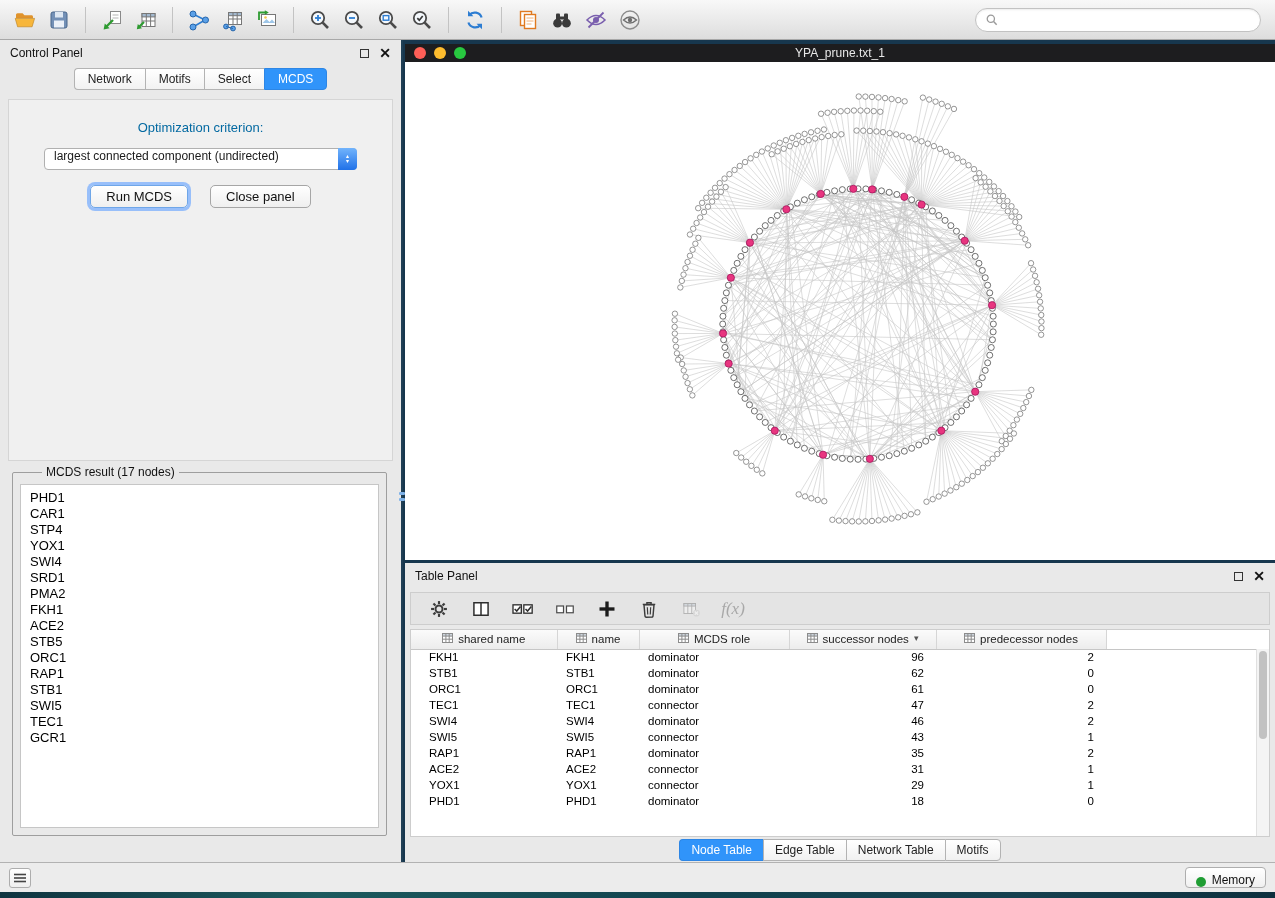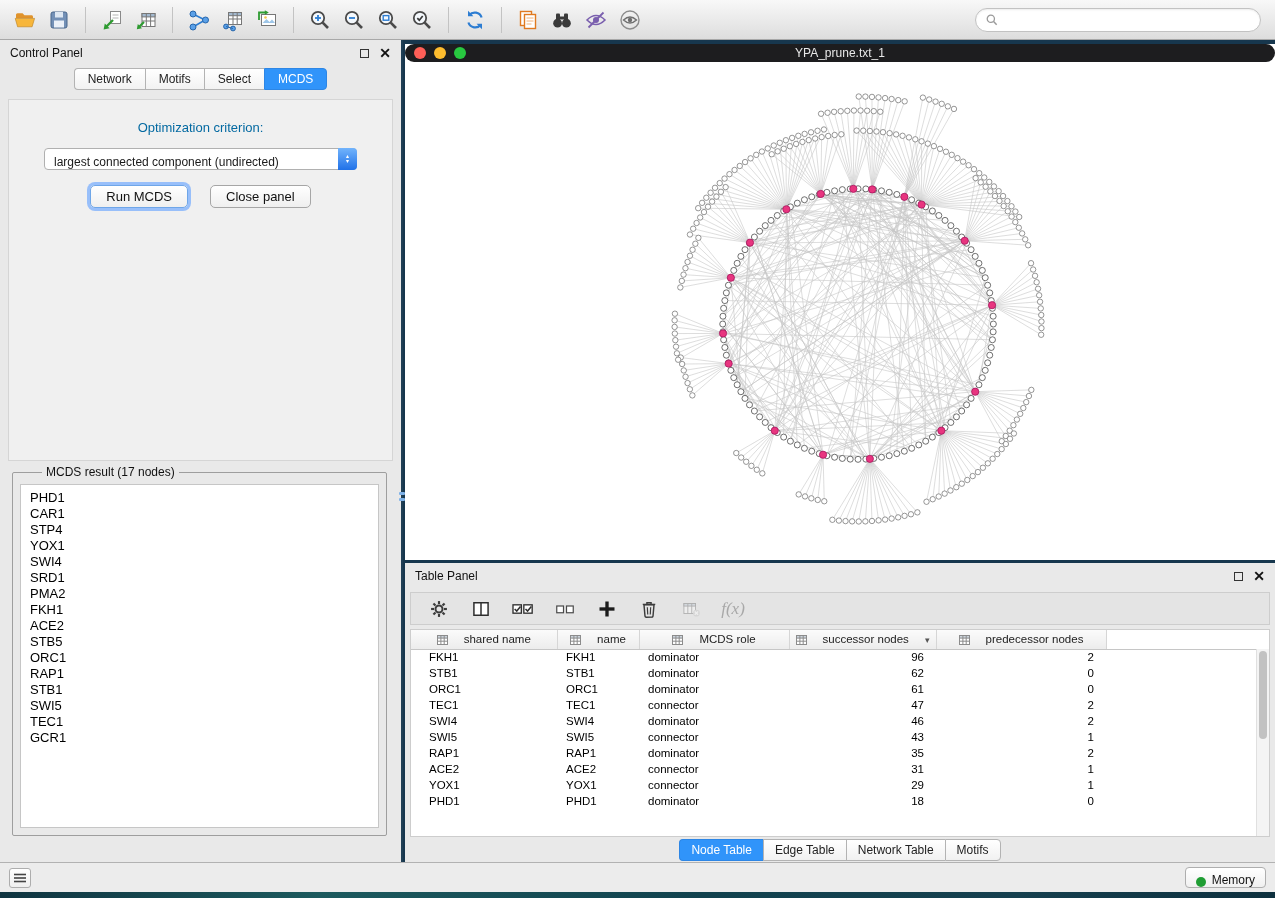--- a/index.html
+++ b/index.html
@@ -23,53 +23,53 @@
 .pt-icons{margin-left:auto;display:flex;align-items:center;gap:10px;}
 .float-box{width:9px;height:9px;border:1.5px solid #333;display:inline-block;}
 .close-x{font-size:14px;font-weight:bold;color:#111;line-height:10px;}
 .ctabs{display:flex;justify-content:center;padding:2px 0 9px;flex:0 0 auto;}
 .ctab{font-size:12px;padding:3px 13px;background:linear-gradient(#ffffff,#f2f2f2);border:1px solid #b3b3b3;border-right:none;color:#222;cursor:default;}
 .ctab:first-child{border-radius:4px 0 0 4px;text-align:right;}
 .ctab:last-child{border-right:1px solid #b3b3b3;border-radius:0 4px 4px 0;}
 .ctab.active{background:#3094fa;border-color:#2d86e5;color:#fff;}
 .tab-content{margin:0 8px;background:#f0f0f0;border:1px solid #d5d5d5;height:362px;flex:0 0 auto;padding-top:20px;}
 .opt-label{text-align:center;font-size:13px;color:#0369a1;}
-.dropdown{margin:13px auto 0;width:313px;height:22px;background:#fff;border:1px solid #b0b0b0;border-radius:4px;display:flex;align-items:flex-end;font-size:12px;padding-left:9px;position:relative;cursor:default;}
+.dropdown{margin:13px auto 0;width:313px;height:22px;background:#fff;border:1px solid #b0b0b0;border-radius:4px;display:flex;align-items:flex-start;font-size:12px;padding-left:9px;position:relative;cursor:default;}
 .dd-cap{position:absolute;right:-1px;top:-1px;width:19px;height:22px;border-radius:0 4px 4px 0;background:linear-gradient(#72b4fc,#2071e8);display:flex;flex-direction:column;align-items:center;justify-content:center;color:#fff;font-size:6px;line-height:5px;}
 .btn-row{display:flex;justify-content:center;gap:22px;margin-top:15px;}
 .btn{height:23px;padding:0 15px;font:13px "Liberation Sans",sans-serif;background:linear-gradient(#ffffff,#efefef);border:1px solid #a6a6a6;border-radius:5px;color:#111;}
 .btn.focused{box-shadow:0 0 0 3px rgba(105,165,255,.65);border-color:#6fa6e8;}
 .result-box{margin:4px 14px 26px 12px;flex:1;min-height:0;border:1px solid #9e9e9e;border-radius:2px;padding:5px 7px 7px;display:flex;background:transparent;}
 .result-box legend{font-size:12px;padding:0 4px;margin-left:22px;color:#111;}
 .result-list{flex:1;background:#fff;border:1px solid #c6c6c6;overflow:hidden;font-size:13px;line-height:16px;padding:5px 0 0 9px;color:#000;}
 
 
 .grip{position:absolute;left:399px;top:452px;width:6px;height:16px;display:flex;flex-direction:column;gap:3px;}
 .grip span{display:block;width:6px;height:3px;background:#7fb2e8;border-radius:1px;}
 
 
 .right-col{flex:1;display:flex;flex-direction:column;min-width:0;margin-left:2px;}
 .net-window{height:516px;flex:0 0 auto;display:flex;flex-direction:column;margin-top:4px;background:#fff;}
-.net-titlebar{height:18px;flex:0 0 auto;background:#1d1d1f;display:flex;align-items:center;position:relative;border-radius:9px;}
+.net-titlebar{height:18px;flex:0 0 auto;background:#1d1d1f;display:flex;align-items:center;position:relative;}
 .lights{position:absolute;left:9px;display:flex;gap:8px;}
 .light{width:12px;height:12px;border-radius:50%;}
 .net-title{flex:1;text-align:center;color:#e8e8e8;font-size:12px;}
 .net-canvas{flex:1;background:#fff;overflow:hidden;}
 .net-canvas svg{display:block;width:100%;height:100%;}
 
 
 .table-panel{flex:1;margin-top:3px;background:#e9e9e9;display:flex;flex-direction:column;min-height:0;}
 .tp-toolbar{height:33px;flex:0 0 auto;background:#e4e4e4;border:1px solid #cdcdcd;margin:3px 5px 4px;display:flex;align-items:center;gap:18px;padding:0 16px;}
 .tp-icon{width:24px;height:24px;display:flex;align-items:center;justify-content:center;}
 .fx{font-family:"Liberation Serif",serif;font-style:italic;font-size:17px;color:#a8a8a8;}
 .table-wrap{flex:1;min-height:0;background:#fff;margin:0 5px;border:1px solid #cdcdcd;position:relative;overflow:hidden;}
 table{border-collapse:collapse;width:100%;table-layout:fixed;}
 th{height:19px;background:linear-gradient(#fbfbfb,#ececec);border-right:1px solid #d6d6d6;border-bottom:1px solid #c6c6c6;font-weight:normal;font-size:11.5px;color:#222;}
 th.filler{background:#fff;border-right:none;}
-.hcell{display:flex;align-items:flex-end;justify-content:center;gap:16px;}
+.hcell{display:flex;align-items:flex-start;justify-content:center;gap:5px;}
 .sortarrow{font-size:9px;color:#555;}
 td{height:16px;font-size:11.5px;color:#000;white-space:nowrap;overflow:hidden;}
 td.c0{padding-left:18px;}
 td.c1,td.c2{padding-left:9px;}
 td.num{text-align:right;padding-right:12px;}
 .vscroll{position:absolute;top:19px;right:0;width:13px;bottom:0;background:#f4f4f4;border-left:1px solid #e0e0e0;}
 .vthumb{position:absolute;top:2px;left:2px;width:8px;height:88px;background:#c2c2c2;border-radius:5px;}
 .table-tabs{height:25px;flex:0 0 auto;display:flex;justify-content:center;align-items:center;}
 .ttab{font-size:12px;padding:3px 11px;background:linear-gradient(#ffffff,#f1f1f1);border:1px solid #b3b3b3;border-right:none;color:#222;}
 .ttab:first-child{border-radius:4px 0 0 4px;}

